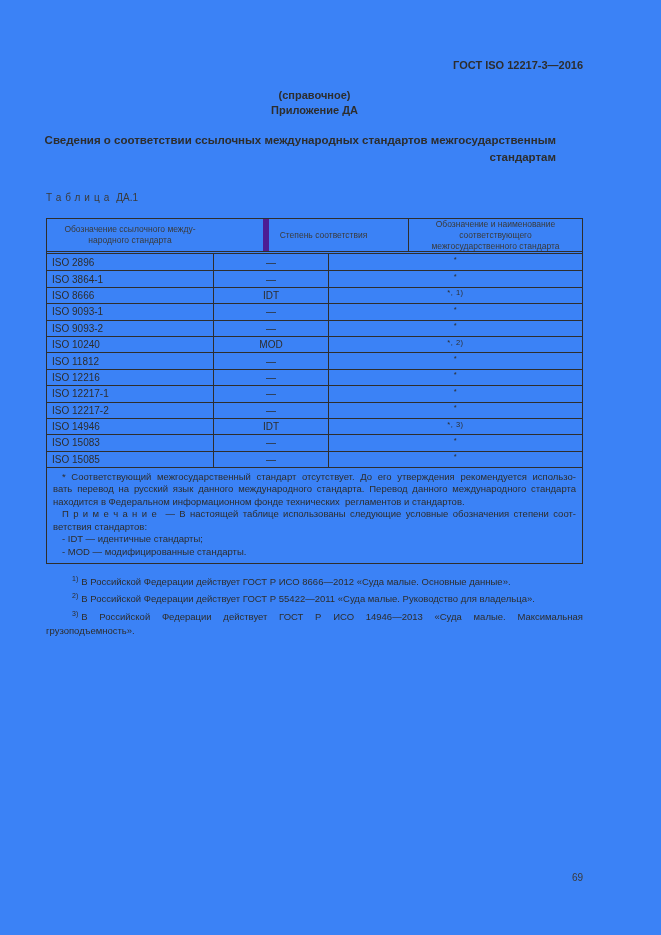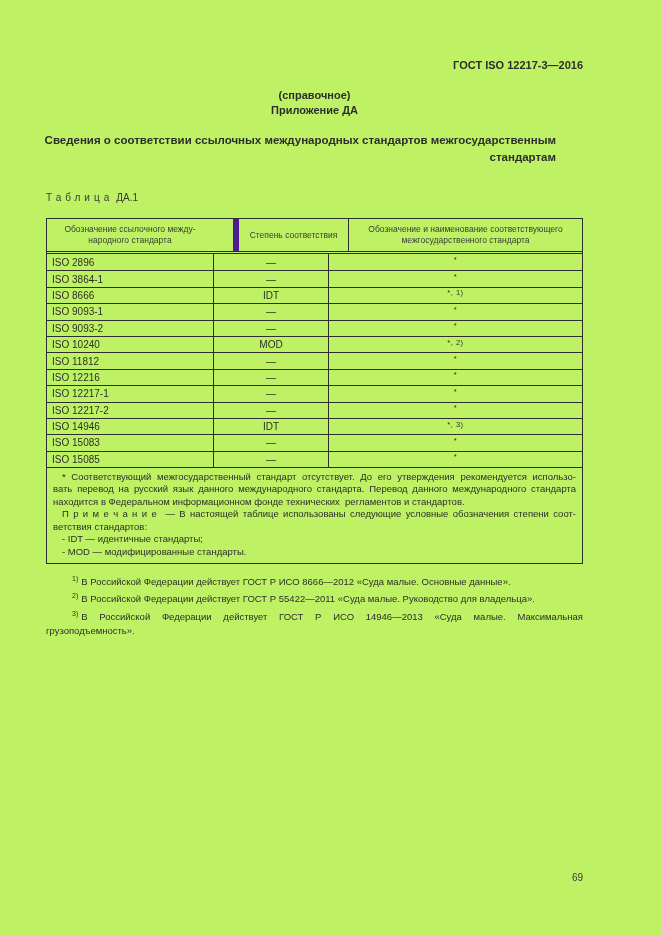--- a/index.html
+++ b/index.html
@@ -1,21 +1,21 @@
 <!DOCTYPE html>
 <html><head>
 <meta charset="utf-8">
 <style>
   * { box-sizing: border-box; margin: 0; padding: 0; }
   html, body { background: #ffffff; }
   .page {
     position: relative;
     width: 661px;
     height: 935px;
-    background: #bef264;
+    background: #3b82f6;
     font-family: "Liberation Sans", sans-serif;
     color: #2d2d2d;
     overflow: hidden;
   }
   .docref {
     position: absolute; top: 59px; left: 46px; width: 537px;
     text-align: right; font-weight: bold; font-size: 11px;
   }
   .appendix {
     position: absolute; top: 88px; left: 46px; width: 537px;
@@ -25,21 +25,21 @@
     position: absolute; top: 132px; left: 36px; width: 520px;
     text-align: right; font-weight: bold; font-size: 11.5px; line-height: 17px;
   }
   .tcaption { position: absolute; top: 192px; left: 46px; font-size: 10px; color: #3a3a3a; }
   .tcaption .word { letter-spacing: 4px; margin-right: 3px; }
 
   .gtable {
     position: absolute; top: 218px; left: 46px; width: 537px;
     border: 1px solid #2e2e2e;
   }
-  .thead { display: flex; height: 35px; border-bottom: 3px double #2e2e2e; }
+  .thead { display: flex; height: 35px; border-bottom: 3px double #2e2e2e; gap: 30px; }
   .th {
     height: 100%; font-size: 8.5px; line-height: 11px; color: #3a3a3a;
     display: flex; flex-direction: column; justify-content: center; align-items: center;
     text-align: center; padding: 0 6px;
   }
   .w1 { width: 166px; }
   .w2 { width: 115px; border-left: 6px solid #4c1d95; margin-left: 20px; }
   .w3 { flex: 1; border-left: 1px solid #2e2e2e; }
 
   .trow { display: flex; height: 16.4px; }

